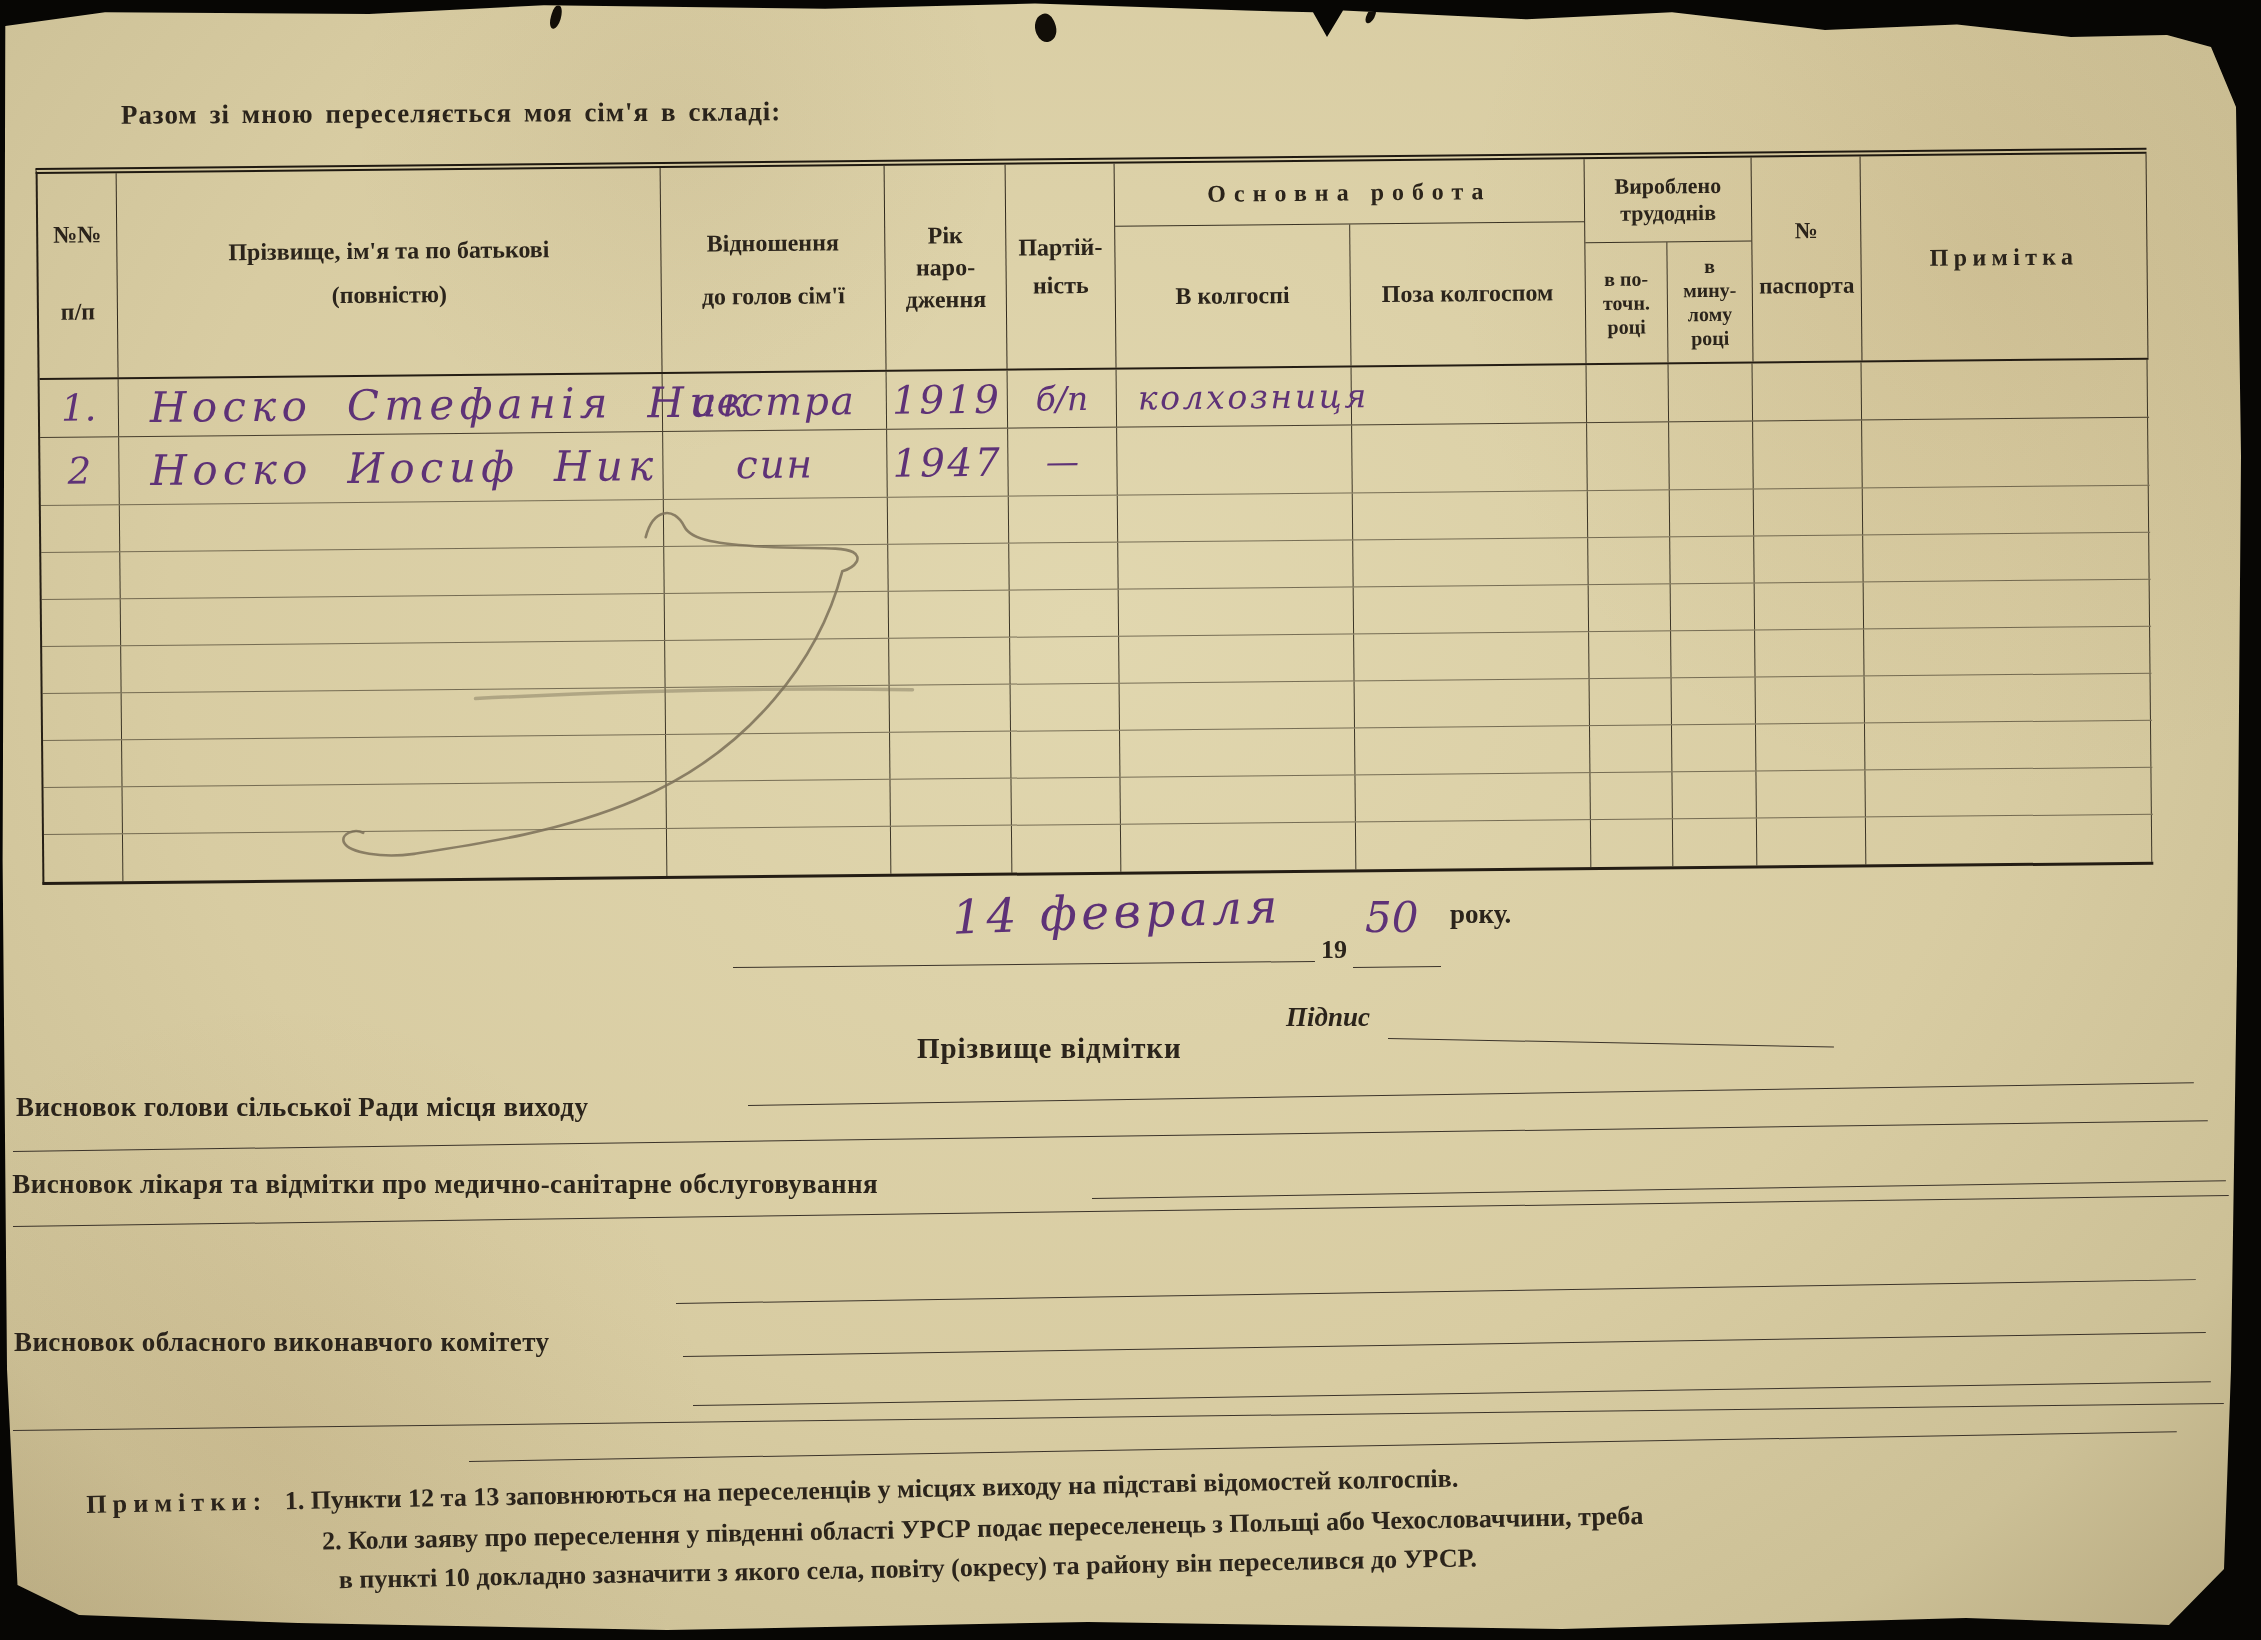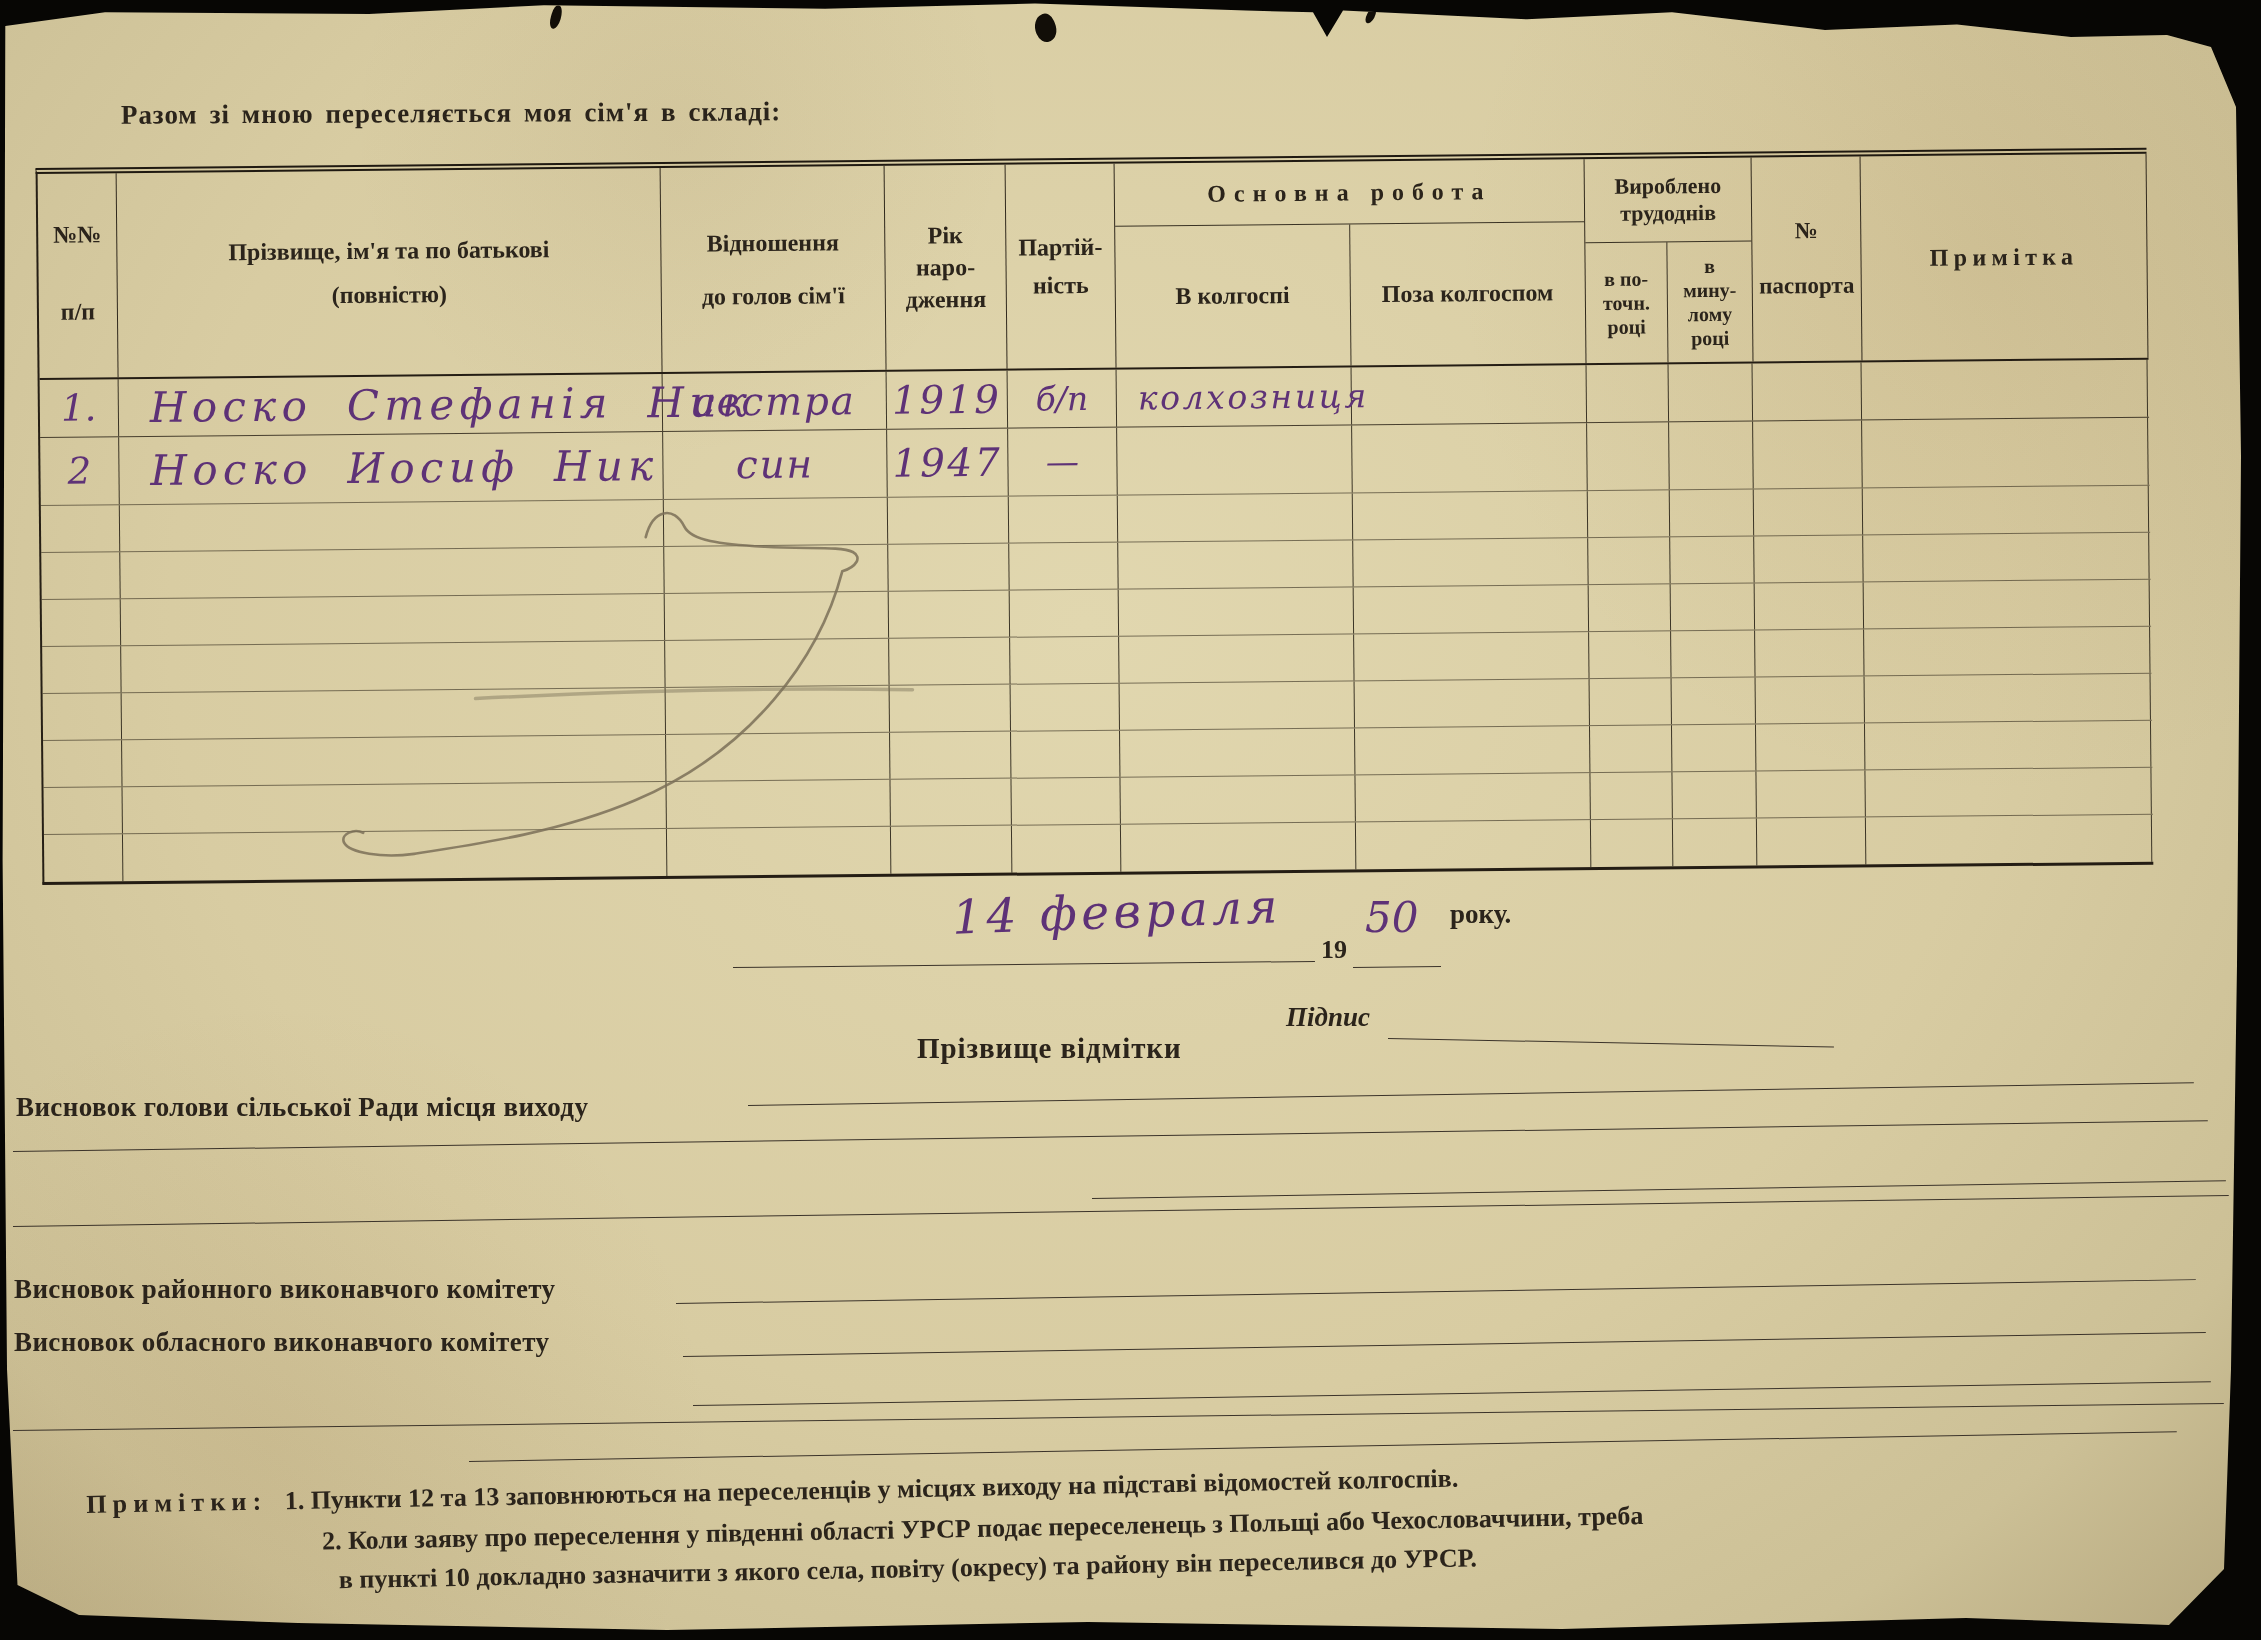--- a/index.html
+++ b/index.html
@@ -342,24 +342,24 @@
 
   <div class="abs sig-label">Підпис</div>
   <div class="abs uline sig-line"></div>
 
   <div class="abs service-title printed">Прізвище відмітки</div>
 
   <div class="abs svc-label svc1">Висновок голови сільської Ради місця виходу</div>
   <div class="abs uline l1"></div>
   <div class="abs uline f1"></div>
 
+  <div class="abs svc-label svc2">Висновок лікаря та відмітки про медично-санітарне обслуговування</div>
   <div class="abs uline l2"></div>
   <div class="abs uline f2"></div>
 
-  <div class="abs svc-label svc3">Висновок районного виконавчого комітету</div>
   <div class="abs uline l3"></div>
 
   <div class="abs svc-label svc4">Висновок обласного виконавчого комітету</div>
   <div class="abs uline l4"></div>
 
   <div class="abs uline l5"></div>
   <div class="abs uline f3"></div>
   <div class="abs uline f4"></div>
 
   <div class="abs notes printed">

